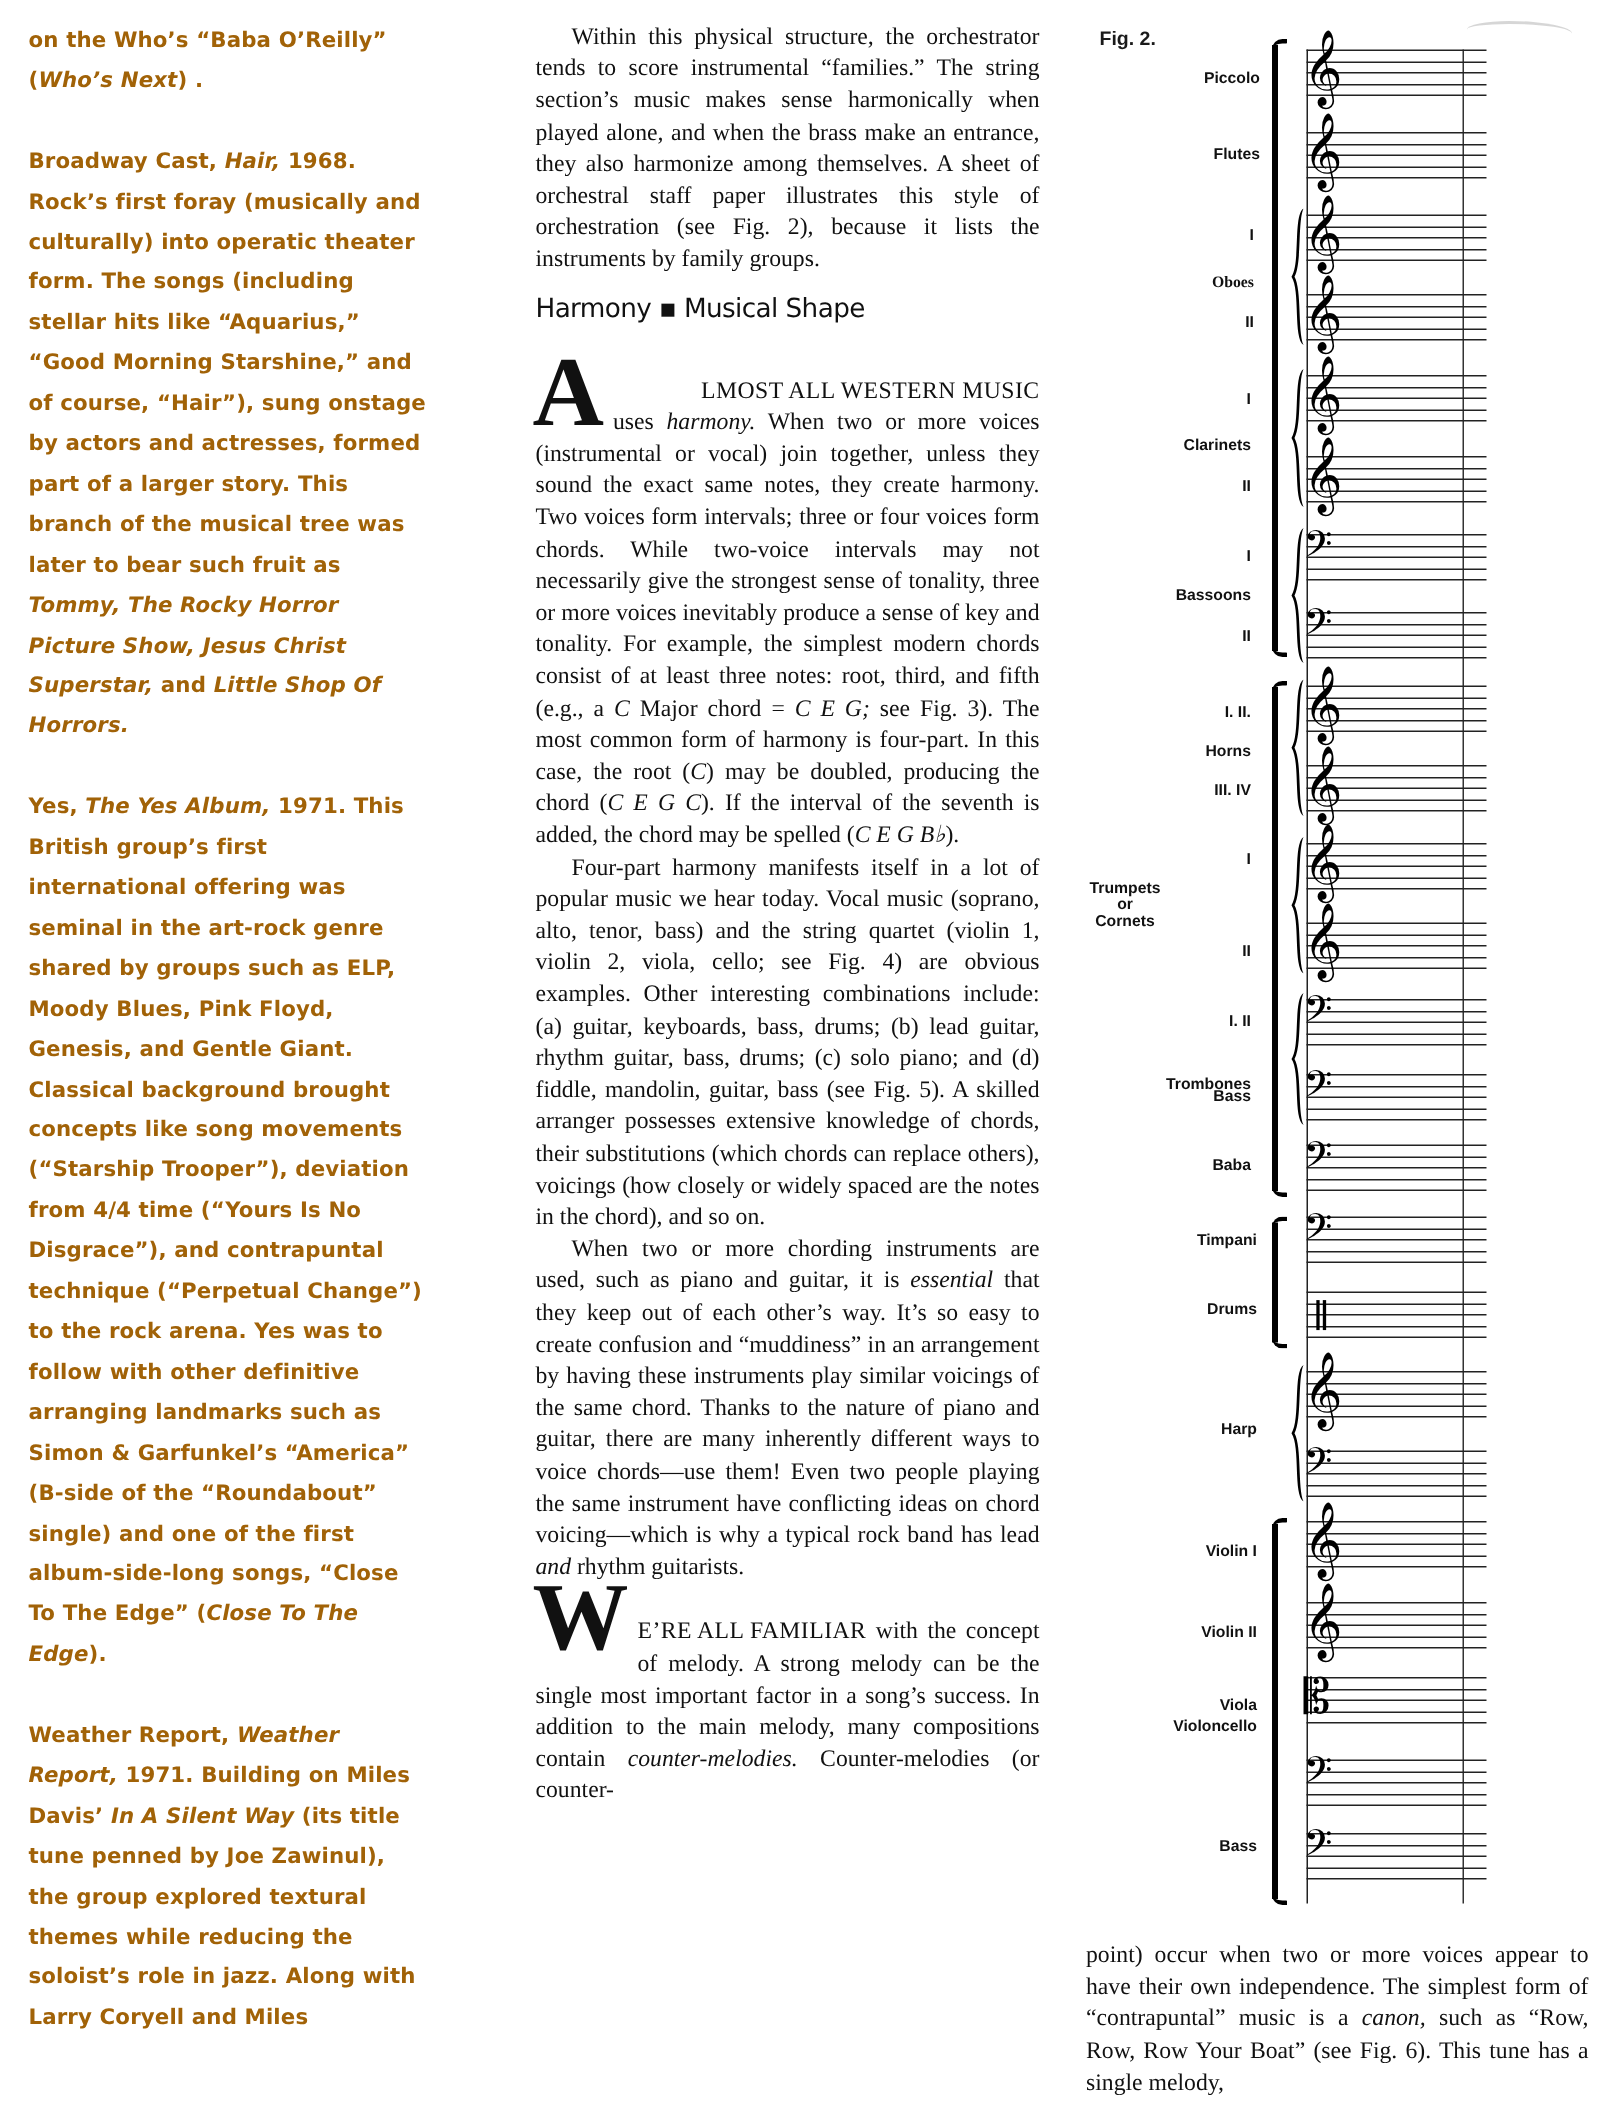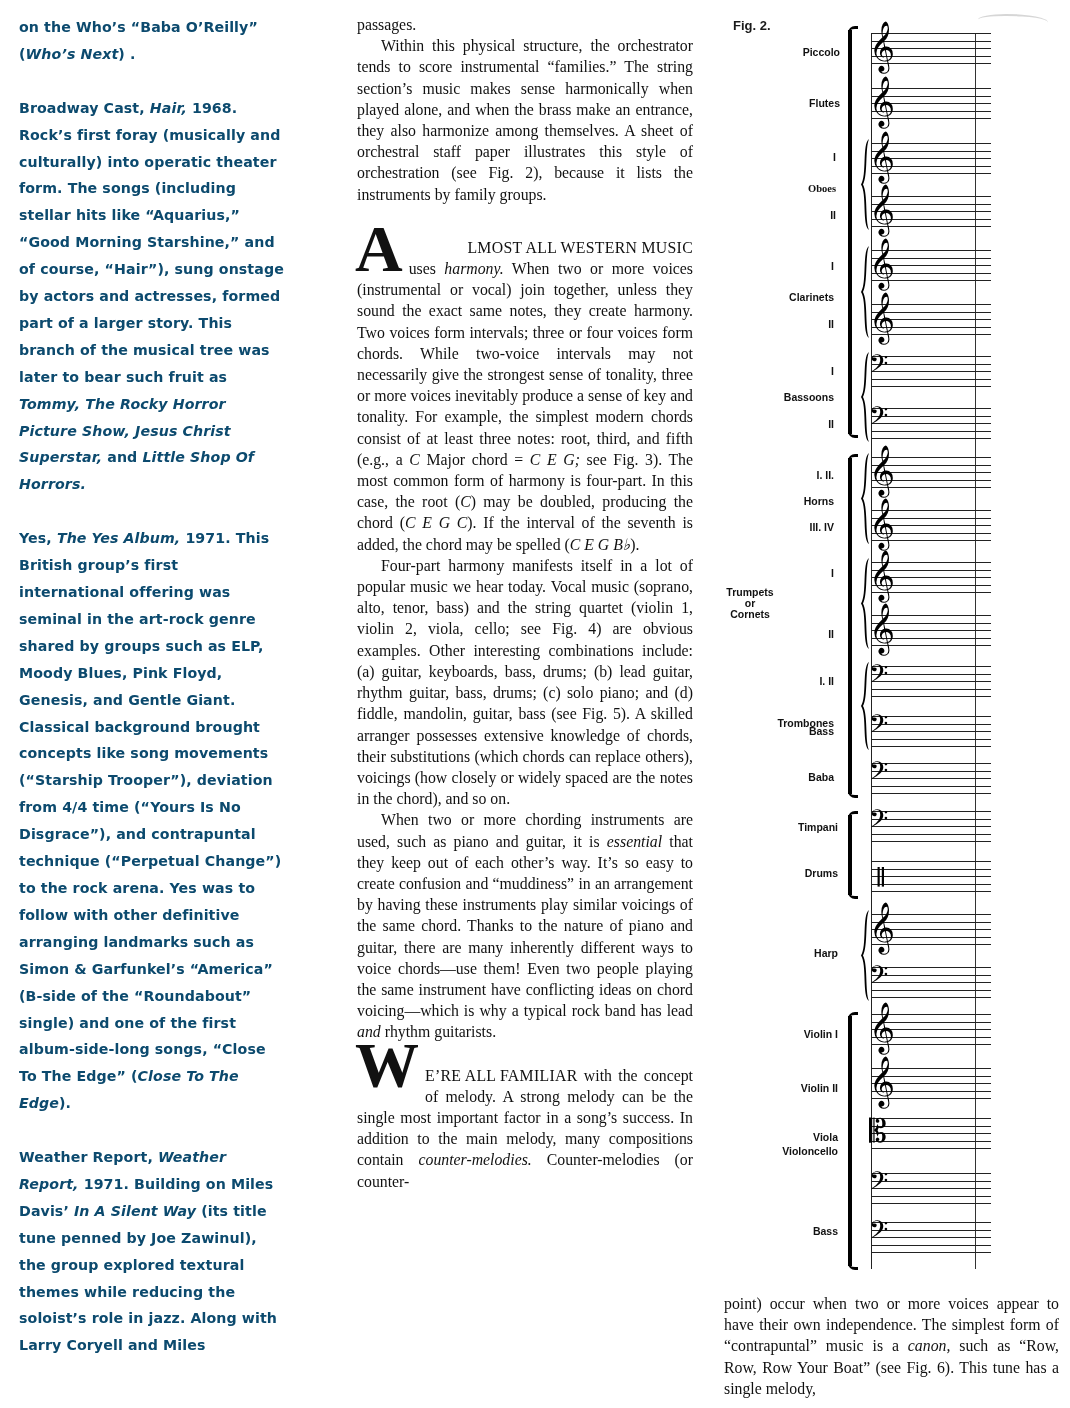--- a/index.html
+++ b/index.html
@@ -1,21 +1,21 @@
 <!DOCTYPE html>
 <html><head>
 <meta charset="utf-8">
 <style>
   html, body { margin: 0; padding: 0; background: #ffffff; }
   body { width: 1070px; height: 1408px; position: relative; overflow: hidden; color: #1a1a1a; }
 
   
   .sidebar { position: absolute; left: 19px; top: 14px; width: 268px;
     font-family: "DejaVu Sans", sans-serif; font-weight: bold; font-size: 14.2px;
-    line-height: 26.9px; color: #0c4a6e; letter-spacing: 0.1px; }
+    line-height: 26.9px; color: #a16207; letter-spacing: 0.1px; }
   .sidebar p { margin: 0 0 26.9px 0; }
   .sidebar em { font-style: italic; }
 
   
   .main { position: absolute; left: 357px; top: 14px; width: 336px;
     font-family: "Liberation Serif", serif; font-size: 15.8px; line-height: 21.2px;
     color: #111; text-align: justify; }
   .main p { margin: 0; }
   .main .indent { text-indent: 24px; }
   .main h2 { font-family: "DejaVu Sans", sans-serif; font-weight: normal; font-size: 17.5px;
@@ -61,23 +61,23 @@
   <p><span>on the Who’s “Baba O’Reilly” (</span><em>Who’s Next</em><span>) .</span></p>
 
   <p><span>Broadway Cast, </span><em>Hair,</em><span> 1968.</span><span> Rock’s first foray (musically and culturally) into operatic theater form. The songs (including stellar hits like “Aquarius,” “Good Morning Starshine,” and of course, “Hair”), sung onstage by actors and actresses, formed part of a larger story. This branch of the musical tree was later to bear such fruit as </span><em>Tommy, The Rocky Horror Picture Show, Jesus Christ Superstar,</em><span> and </span><em>Little Shop Of Horrors.</em></p>
 
   <p><span>Yes, </span><em>The Yes Album,</em><span> 1971.</span><span> This British group’s first international offering was seminal in the art-rock genre shared by groups such as ELP, Moody Blues, Pink Floyd, Genesis, and Gentle Giant. Classical background brought concepts like song movements (“Starship Trooper”), deviation from 4/4 time (“Yours Is No Disgrace”), and contrapuntal technique (“Perpetual Change”) to the rock arena. Yes was to follow with other definitive arranging landmarks such as Simon &amp; Garfunkel’s “America” (B-side of the “Roundabout” single) and one of the first album-side-long songs, “Close To The Edge” (</span><em>Close To The Edge</em><span>).</span></p>
 
   <p><span>Weather Report, </span><em>Weather Report,</em><span> 1971.</span><span> Building on Miles Davis’ </span><em>In A Silent Way</em><span> (its title tune penned by Joe Zawinul), the group explored textural themes while reducing the soloist’s role in jazz. Along with Larry Coryell and Miles</span></p>
 </div>
 
 <div class="main">
-  <p>passages.</p>
   <p class="indent">Within this physical structure, the orchestrator tends to score instrumental “families.” The string section’s music makes sense harmonically when played alone, and when the brass make an entrance, they also harmonize among themselves. A sheet of orchestral staff paper illustrates this style of orchestration (see Fig. 2), because it lists the instruments by family groups.</p>
 
+  <h2>Harmony ▪ Musical Shape</h2>
   <p class="drop" style="margin-top:14px;">
     <span class="dropcap">A</span><span class="smallcaps" style="display:block;text-align:right;padding-top:18px;">LMOST ALL WESTERN MUSIC</span><span> uses </span><em>harmony.</em><span> When two or more voices (instrumental or vocal) join together, unless they sound the exact same notes, they create harmony. Two voices form intervals; three or four voices form chords. While two-voice intervals may not necessarily give the strongest sense of tonality, three or more voices inevitably produce a sense of key and tonality. For example, the simplest modern chords consist of at least three notes: root, third, and fifth (e.g., a </span><em>C</em><span> Major chord = </span><em>C E G;</em><span> see Fig. 3). The most common form of harmony is four-part. In this case, the root (</span><em>C</em><span>) may be doubled, producing the chord (</span><em>C E G C</em><span>). If the interval of the seventh is added, the chord may be spelled (</span><em>C E G B♭</em><span>).</span>
   </p>
   <p class="indent">Four-part harmony manifests itself in a lot of popular music we hear today. Vocal music (soprano, alto, tenor, bass) and the string quartet (violin 1, violin 2, viola, cello; see Fig. 4) are obvious examples. Other interesting combinations include: (a) guitar, keyboards, bass, drums; (b) lead guitar, rhythm guitar, bass, drums; (c) solo piano; and (d) fiddle, mandolin, guitar, bass (see Fig. 5). A skilled arranger possesses extensive knowledge of chords, their substitutions (which chords can replace others), voicings (how closely or widely spaced are the notes in the chord), and so on.</p>
   <p class="indent"><span>When two or more chording instruments are used, such as piano and guitar, it is </span><em>essential</em><span> that they keep out of each other’s way. It’s so easy to create confusion and “muddiness” in an arrangement by having these instruments play similar voicings of the same chord. Thanks to the nature of piano and guitar, there are many inherently different ways to voice chords—use them! Even two people playing the same instrument have conflicting ideas on chord voicing—which is why a typical rock band has lead </span><em>and</em><span> rhythm guitarists.</span></p>
 
   <p class="drop">
     <span class="dropcap" style="font-size:64px;line-height:46px;margin-top:-2px;">W</span><span class="smallcaps" style="display:inline-block;padding-top:22px;">E’RE ALL FAMILIAR</span><span> with the concept of melody. A strong melody can be the single most important factor in a song’s success. In addition to the main melody, many compositions contain </span><em>counter-melodies.</em><span> Counter-melodies (or counter-</span>
   </p>
 </div>

